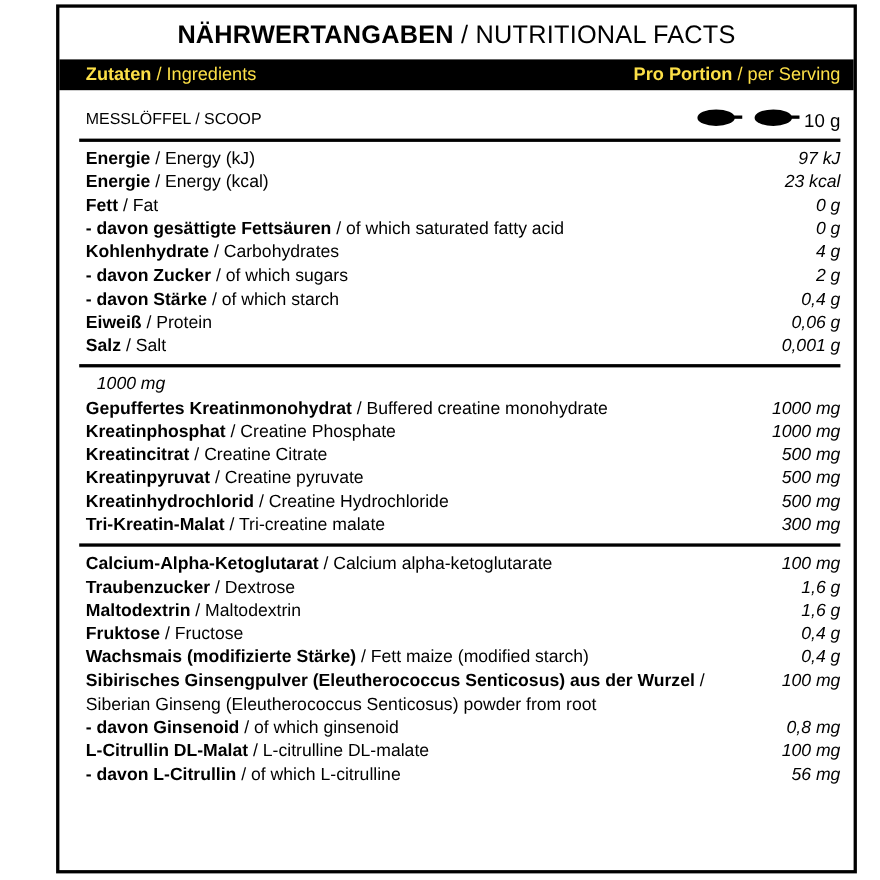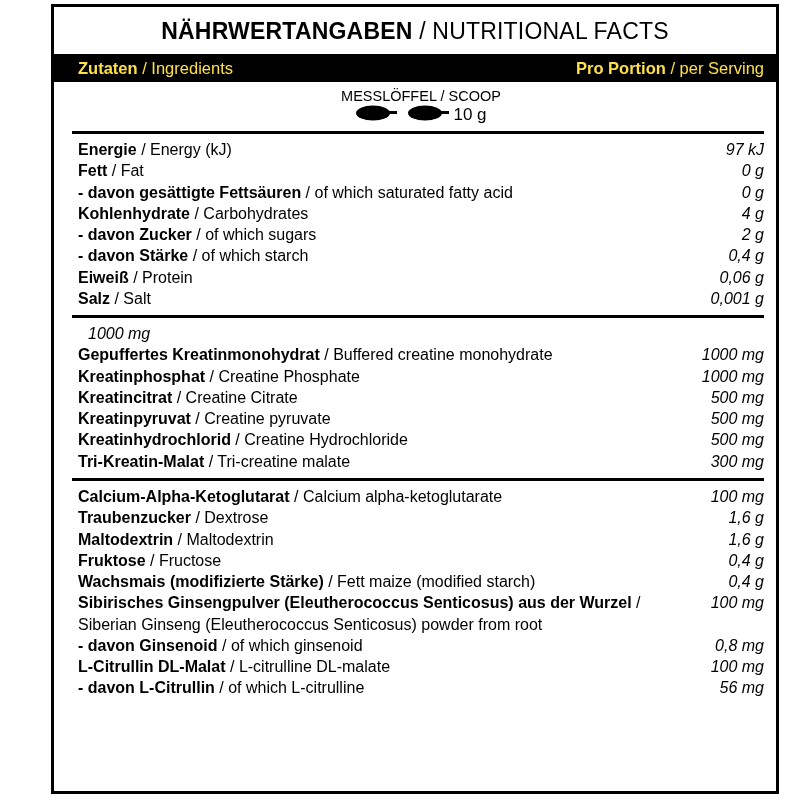--- a/index.html
+++ b/index.html
@@ -42,24 +42,23 @@
     padding: 0 12px 0 24px;
     font-size: 16.5px;
     box-sizing: border-box;
   }
   .header-bar .light { font-weight: normal; }
   .header-bar .bold { font-weight: bold; }
   .scoop-row {
     display: flex;
     align-items: center;
     justify-content: space-between;
-    padding: 6px 12px 6px 24px;
+    padding: 16px 12px 6px 24px;
     font-size: 14.5px;
     box-sizing: border-box;
-    flex-direction: column;
   }
   .scoop-right {
     display: flex;
     align-items: flex-end;
     gap: 4px;
   }
   .scoop-icons { display: flex; align-items: center; gap: 10px; }
   .scoop-amount { font-size: 17px; }
   .divider {
     border-top: 3px solid #000000;
@@ -131,20 +130,24 @@
   </div>
 
   <div class="divider"></div>
 
   <div class="section">
     <div class="row">
       <div class="names"><span class="de">Energie</span><span class="sep"> / </span><span class="en">Energy (kJ)</span></div>
       <div class="value">97 kJ</div>
     </div>
     <div class="row">
+      <div class="names"><span class="de">Energie</span><span class="sep"> / </span><span class="en">Energy (kcal)</span></div>
+      <div class="value">23 kcal</div>
+    </div>
+    <div class="row">
       <div class="names"><span class="de">Fett</span><span class="sep"> / </span><span class="en">Fat</span></div>
       <div class="value">0 g</div>
     </div>
     <div class="row">
       <div class="names"><span class="de">- davon gesättigte Fettsäuren</span><span class="sep"> / </span><span class="en">of which saturated fatty acid</span></div>
       <div class="value">0 g</div>
     </div>
     <div class="row">
       <div class="names"><span class="de">Kohlenhydrate</span><span class="sep"> / </span><span class="en">Carbohydrates</span></div>
       <div class="value">4 g</div>

